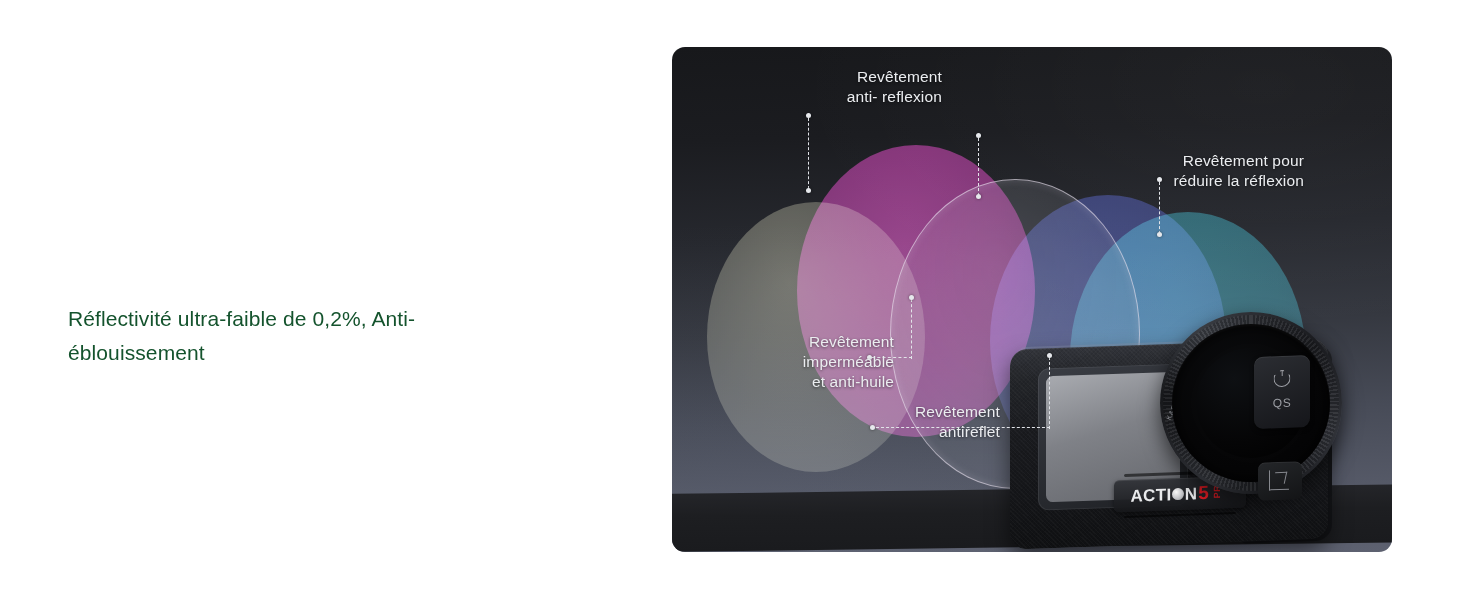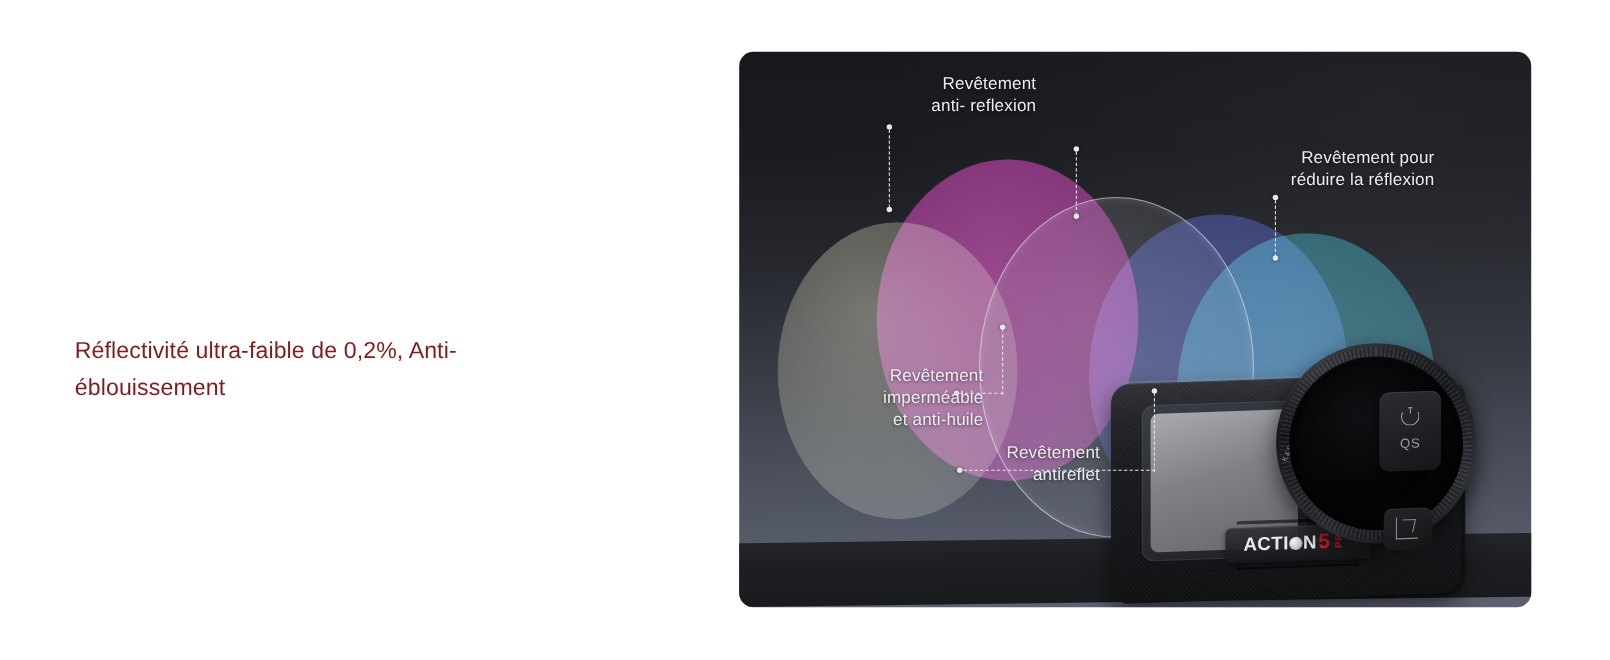--- a/index.html
+++ b/index.html
@@ -27,21 +27,21 @@
   }
 
   .subcopy {
     position: absolute;
     left: 68px;
     top: 302px;
     width: 470px;
     font-size: 21px;
     line-height: 1.62;
     font-weight: 400;
-    color: #7f1d1d;
+    color: #14532d;
     letter-spacing: 0.1px;
   }
 
   
   .panel {
     position: absolute;
     left: 672px;
     top: 47px;
     width: 720px;
     height: 505px;
@@ -134,21 +134,21 @@
     color: #ebedf0;
     font-size: 15.5px;
     line-height: 1.30;
     letter-spacing: 0.15px;
     text-align: right;
     white-space: pre-line;
     text-shadow: 0 1px 3px rgba(0,0,0,0.55);
   }
   .lbl-anti       { left: 60px; top: 20px; width: 210px; }
   .lbl-verre      { left: 222px; top: 62px; width: 190px; }
-  .lbl-reduire    { left: 382px; top: 87px; width: 250px; }
+  .lbl-reduire    { left: 382px; top: 104px; width: 250px; }
   .lbl-imper      { left: 22px;  top: 285px; width: 200px; }
   .lbl-antireflet { left: 128px; top: 355px; width: 200px; }
 
   
   .dot {
     position: absolute; width: 5px; height: 5px; border-radius: 50%;
     background: #e6e8ec; box-shadow: 0 0 3px rgba(0,0,0,0.5);
   }
   .dash-v {
     position: absolute; width: 0; border-left: 1.6px dashed #e2e4e9;

